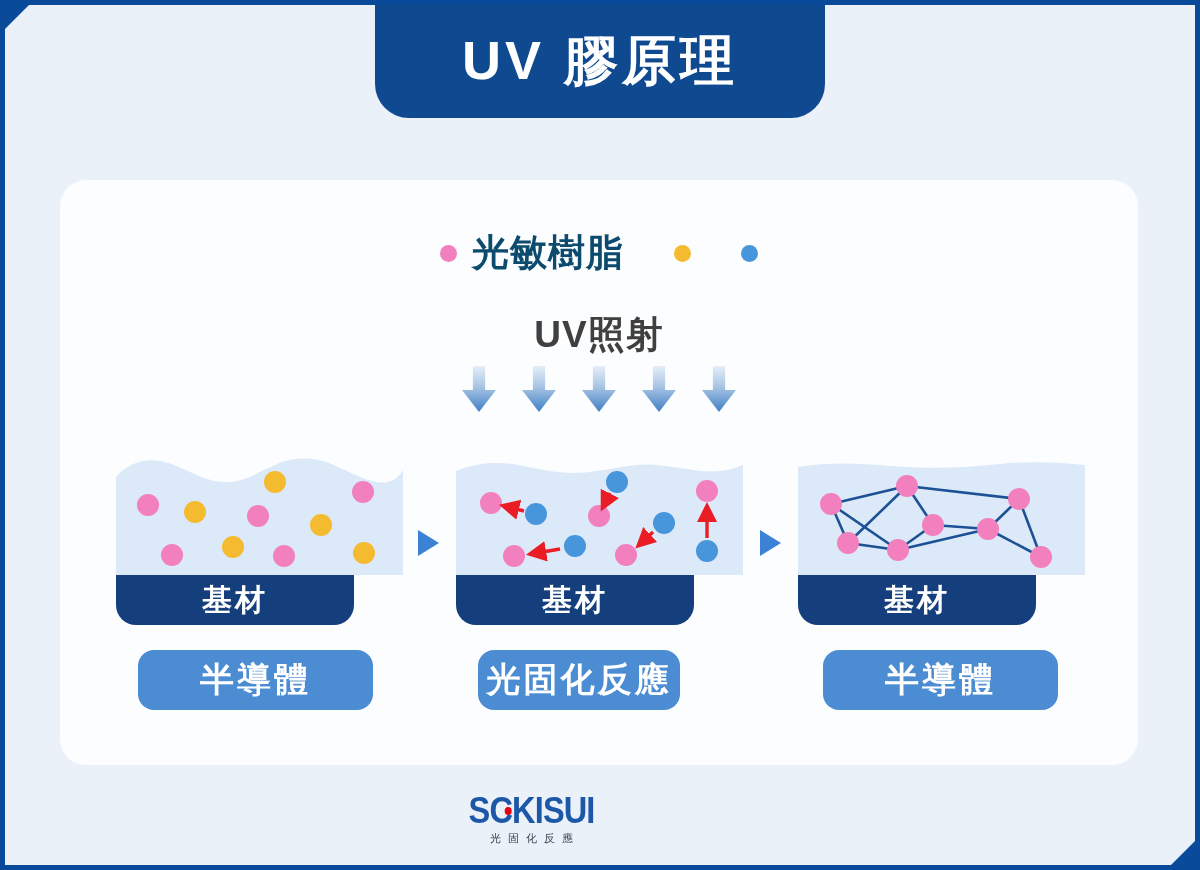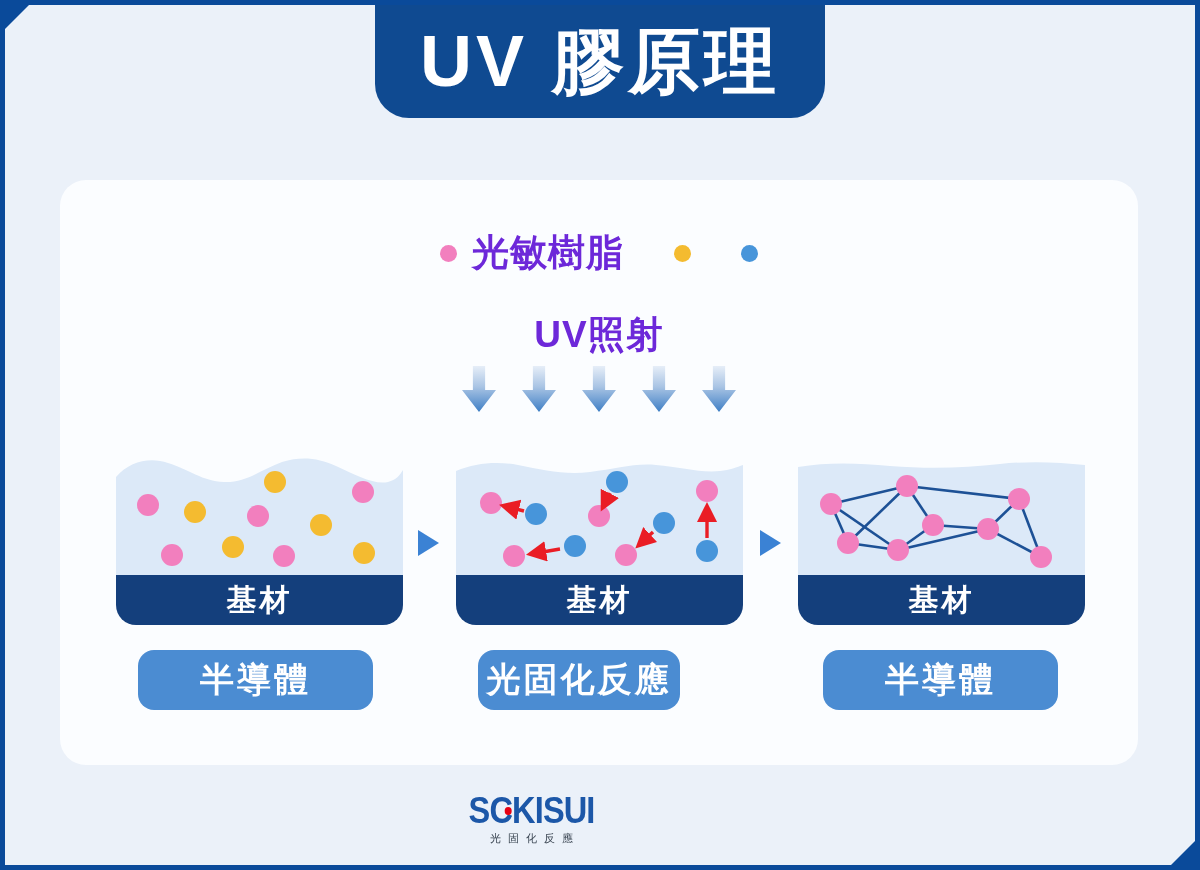--- a/index.html
+++ b/index.html
@@ -14,53 +14,53 @@
     background:#ebf1f9;
     -webkit-clip-path:polygon(24px 0,100% 0,100% calc(100% - 24px),calc(100% - 24px) 100%,0 100%,0 24px);
     clip-path:polygon(24px 0,100% 0,100% calc(100% - 24px),calc(100% - 24px) 100%,0 100%,0 24px);
   }
   .title-banner {
     position:absolute; left:375px; top:5px; width:450px; height:113px;
     background:#0f4a91; border-radius:0 0 34px 34px;
     display:flex; align-items:center; justify-content:center;
   }
   .title-banner h1 {
-    color:#ffffff; font-size:72px; font-weight:bold; letter-spacing:4px;
+    color:#ffffff; font-size:54px; font-weight:bold; letter-spacing:4px;
   }
   .card {
     position:absolute; left:60px; top:180px; width:1078px; height:585px;
     background:#fbfdff; border-radius:26px;
   }
   .legend {
     position:absolute; left:0; top:48px; width:100%;
     display:flex; justify-content:center; align-items:center; gap:50px;
   }
   .legend-item { display:flex; align-items:center; gap:15px; }
   .legend-dot { width:17px; height:17px; border-radius:50%; }
-  .legend-label { font-size:37px; font-weight:bold; color:#6d28d9; letter-spacing:1px; }
+  .legend-label { font-size:37px; font-weight:bold; color:#0c4a6e; letter-spacing:1px; }
   .uv-title {
     position:absolute; left:0; top:130px; width:100%; text-align:center;
-    font-size:37px; font-weight:bold; color:#6d28d9; letter-spacing:1px;
+    font-size:37px; font-weight:bold; color:#404040; letter-spacing:1px;
   }
   .uv-arrows {
     position:absolute; left:0; top:186px; width:100%;
     display:flex; justify-content:center; gap:26px;
   }
   .uv-arrow {
     width:34px; height:46px;
     background:linear-gradient(180deg,#e6eef8 0%,#a9c4e4 45%,#3f7fc5 100%);
     -webkit-clip-path:polygon(32% 0,68% 0,68% 52%,100% 52%,50% 100%,0 52%,32% 52%);
     clip-path:polygon(32% 0,68% 0,68% 52%,100% 52%,50% 100%,0 52%,32% 52%);
   }
   .panel {
     position:absolute; top:275px; width:287px; height:170px;
   }
   .panel svg { position:absolute; left:0; top:0; }
   .substrate {
-    position:absolute; left:0; top:120px; width:287px; height:50px;
+    position:absolute; left:0; top:120px; width:238px; height:50px;
     background:#143f7c; border-radius:0 0 20px 20px;
     display:flex; align-items:center; justify-content:center;
     color:#ffffff; font-size:30px; font-weight:bold; letter-spacing:3px;
   }
   .tri {
     position:absolute; top:350px; width:0; height:0;
     border-top:13px solid transparent; border-bottom:13px solid transparent;
     border-left:21px solid #3b82d4;
   }
   .stage-label {

